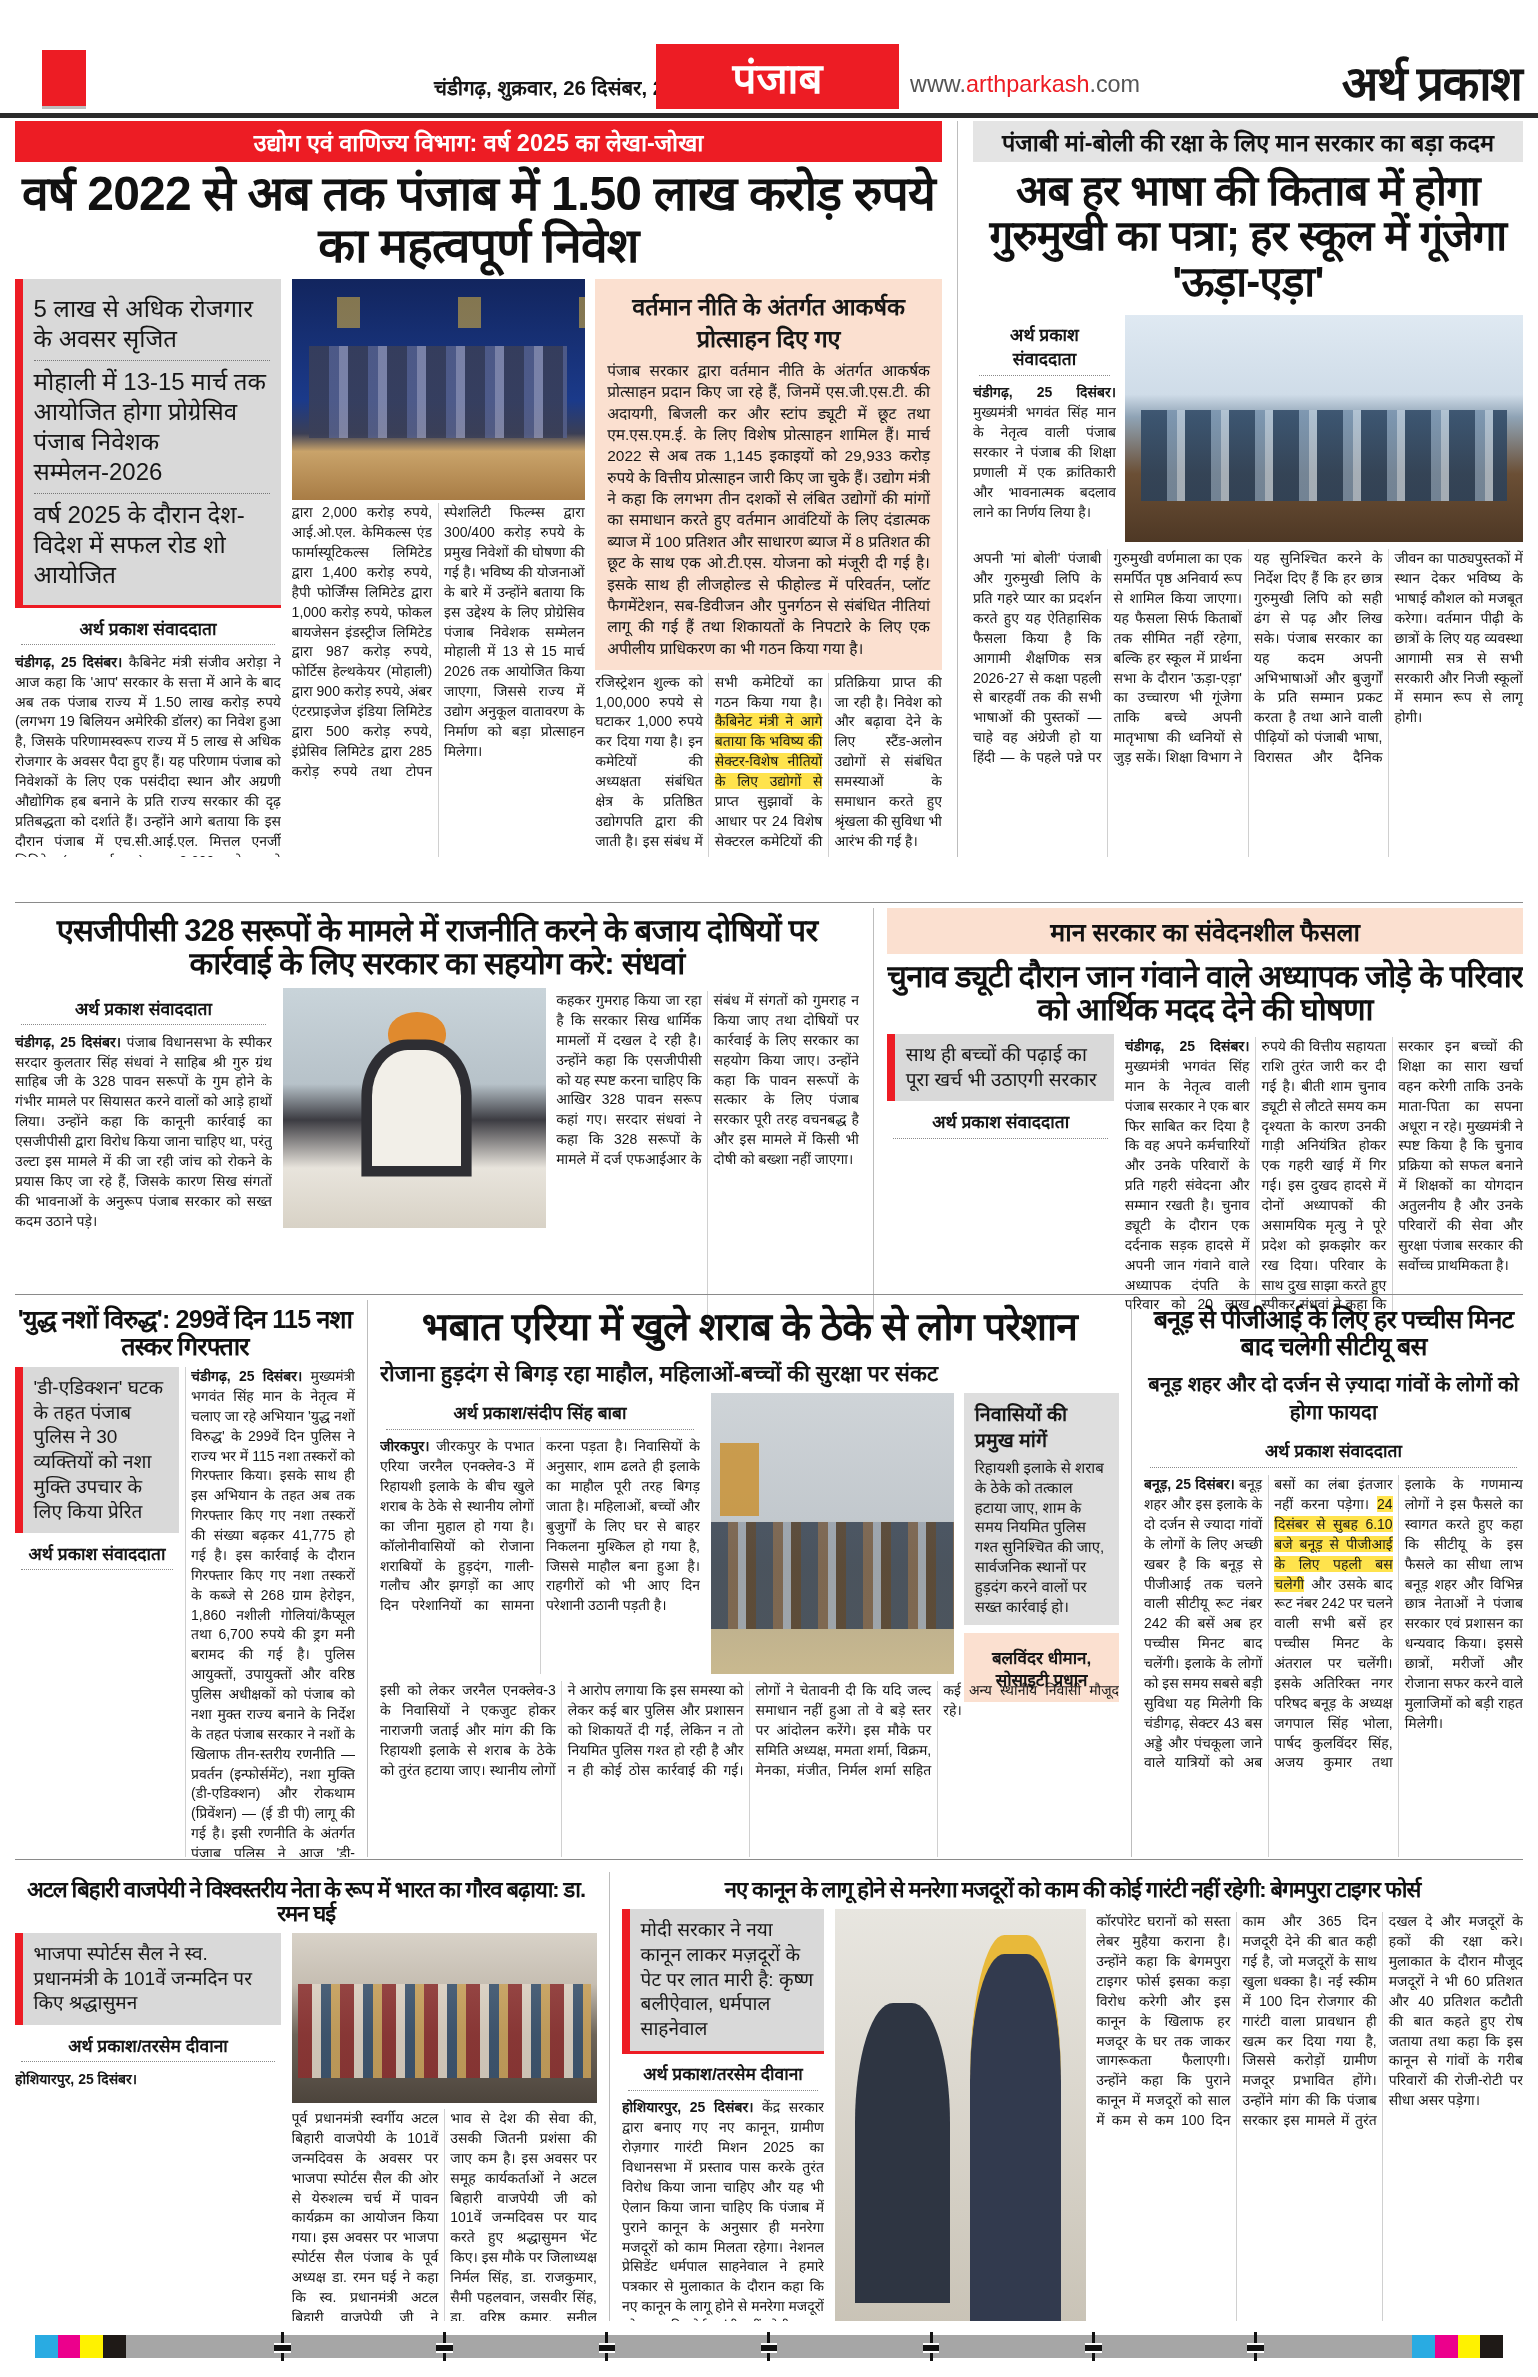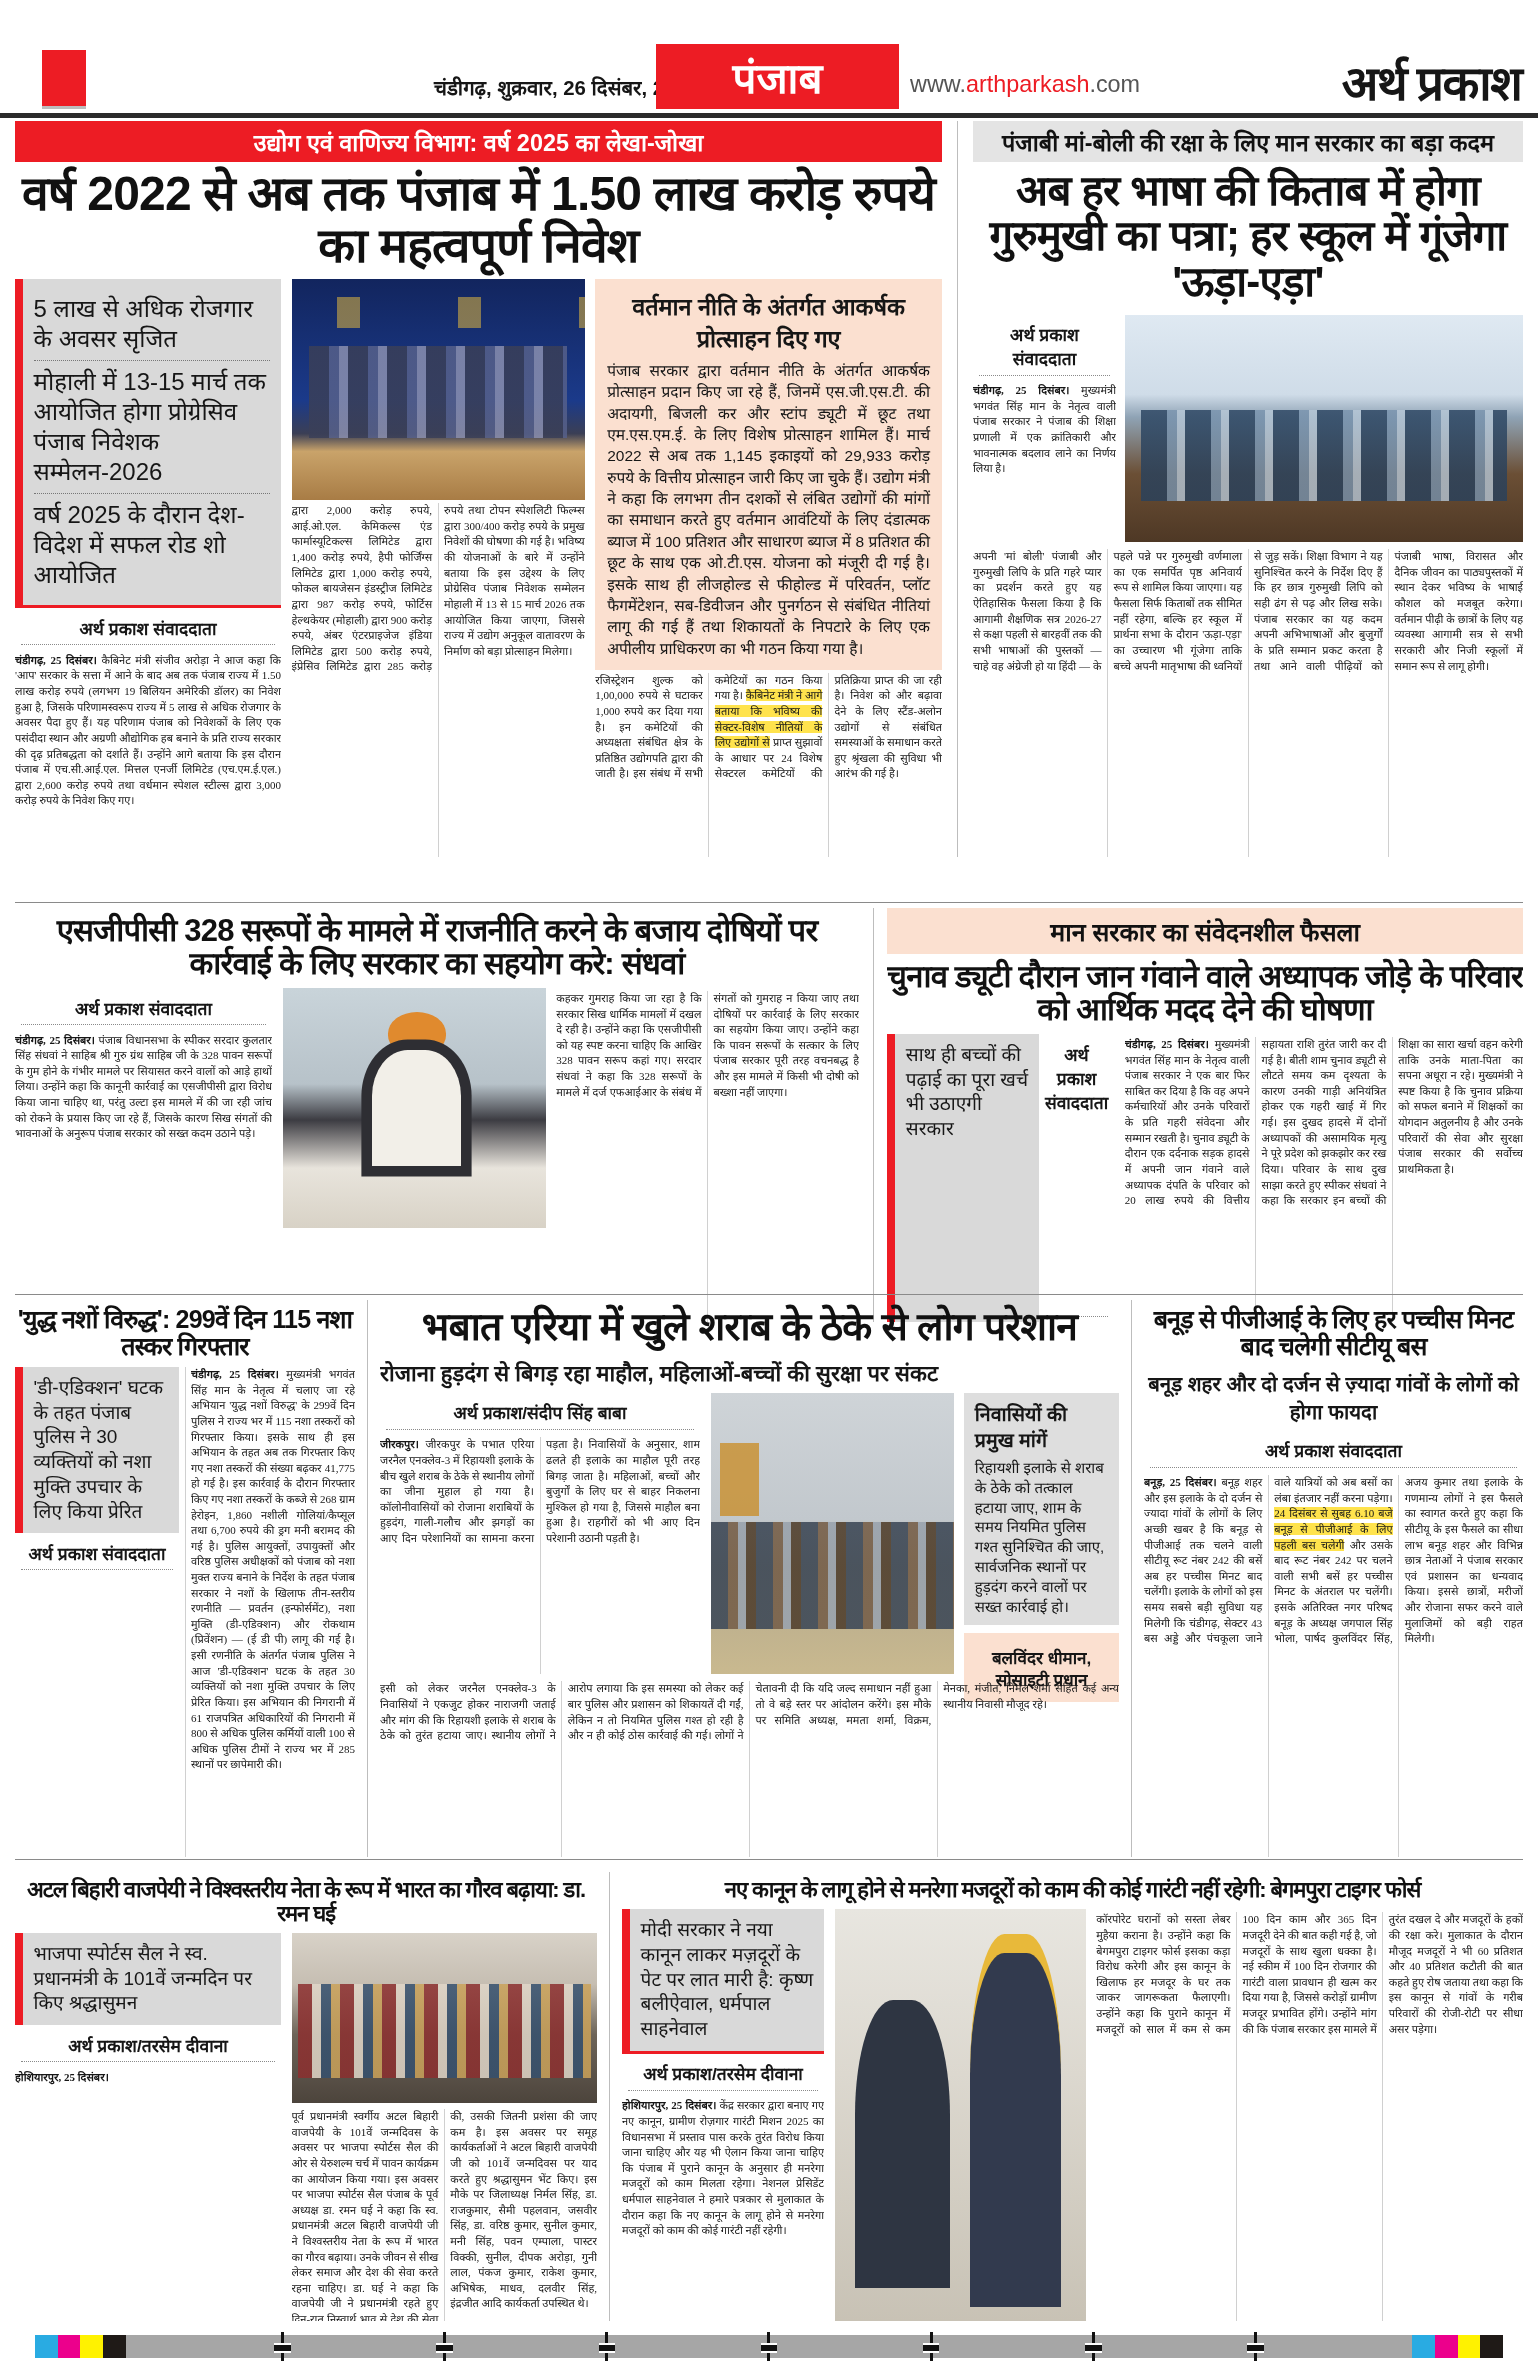--- a/index.html
+++ b/index.html
@@ -23,21 +23,21 @@
   .pink-banner{background:#fbe0d0;color:#111;font-size:25px;padding:6px 0;}
   .hl{font-weight:bold;color:#111;margin:6px 0 7.6px 0;line-height:1.08;letter-spacing:-0.8px;}
   .hl-xl{font-size:48px;text-align:center;}
   .hl-lg{font-size:42px;text-align:center;}
   .hl-md{font-size:31px;text-align:center;}
   .hl-sm{font-size:25px;text-align:center;}
   .hl-xs{font-size:22px;text-align:center;letter-spacing:-1.1px;}
   .subhead{font-size:20.4px;font-weight:bold;text-align:center;margin:1.5px 0 6px 0;}
   .byline{font-size:17.4px;font-weight:bold;text-align:center;margin:7.6px 6px 4.5px 6px;padding-bottom:4.5px;
           border-bottom:0.8px dotted #8a8a8a;}
-  .body{font-size:11px;line-height:1.42;text-align:justify;margin:3px 0 0 0;overflow:hidden;font-family:Liberation Serif, serif;}
+  .body{font-size:14px;line-height:1.42;text-align:justify;margin:3px 0 0 0;overflow:hidden;}
   .dl{font-weight:bold;}
   .hbox{background:#d9d9d9;border-left:8.3px solid #ed1c24;border-bottom:3px solid #ed1c24;padding:9px 10.6px;}
   .hbox .hbox-item{font-size:24px;line-height:1.25;padding:6px 0;border-bottom:0.8px dotted #777;}
   .hbox .hbox-item:last-child{border-bottom:none;}
   .graybox{background:#d9d9d9;border-left:8.3px solid #ed1c24;padding:9px 10.6px;font-size:19px;line-height:1.3;}
   .pinkbox{background:#fbe0d0;padding:10.6px 12px;}
   .pink-title{font-size:23.4px;font-weight:bold;text-align:center;margin-bottom:6px;}
   .pink-body{font-size:15.5px;line-height:1.38;text-align:justify;}
   .cols2{column-count:2;column-gap:12px;column-rule:0.8px solid #d0d0d0;}
   .cols3{column-count:3;column-gap:12px;column-rule:0.8px solid #d0d0d0;}
@@ -96,21 +96,21 @@
   
   .art-sgpc{width:844px;display:flex;flex-direction:column;}
   .sgpc-grid{display:flex;gap:10.6px;flex:1;}
   .sgpc-c1{width:257px;display:flex;flex-direction:column;}
   .sgpc-c2{width:263px;display:flex;flex-direction:column;}
   .sgpc-c2 .photo{height:240px;}
   .sgpc-c3{flex:1;}
   
   .art-teacher{flex:1;display:flex;flex-direction:column;}
   .teacher-grid{display:flex;gap:10.6px;flex:1;}
-  .teacher-c1{width:227px;display:flex;}
+  .teacher-c1{width:227px;display:flex;flex-direction:column;}
   .teacher-c2{flex:1;}
   
   .art-drugs{width:340px;display:flex;flex-direction:column;}
   .drugs-flow{flex:1;column-count:2;column-gap:12px;column-rule:0.8px solid #d0d0d0;overflow:hidden;}
   .drugs-flow .graybox{break-inside:avoid;margin-bottom:6px;}
   
   .art-liquor{width:739px;display:flex;flex-direction:column;}
   .liq-mid{display:flex;gap:10.6px;height:281px;}
   .liq-left{width:320px;display:flex;flex-direction:column;}
   .liq-left .body{flex:1;}

